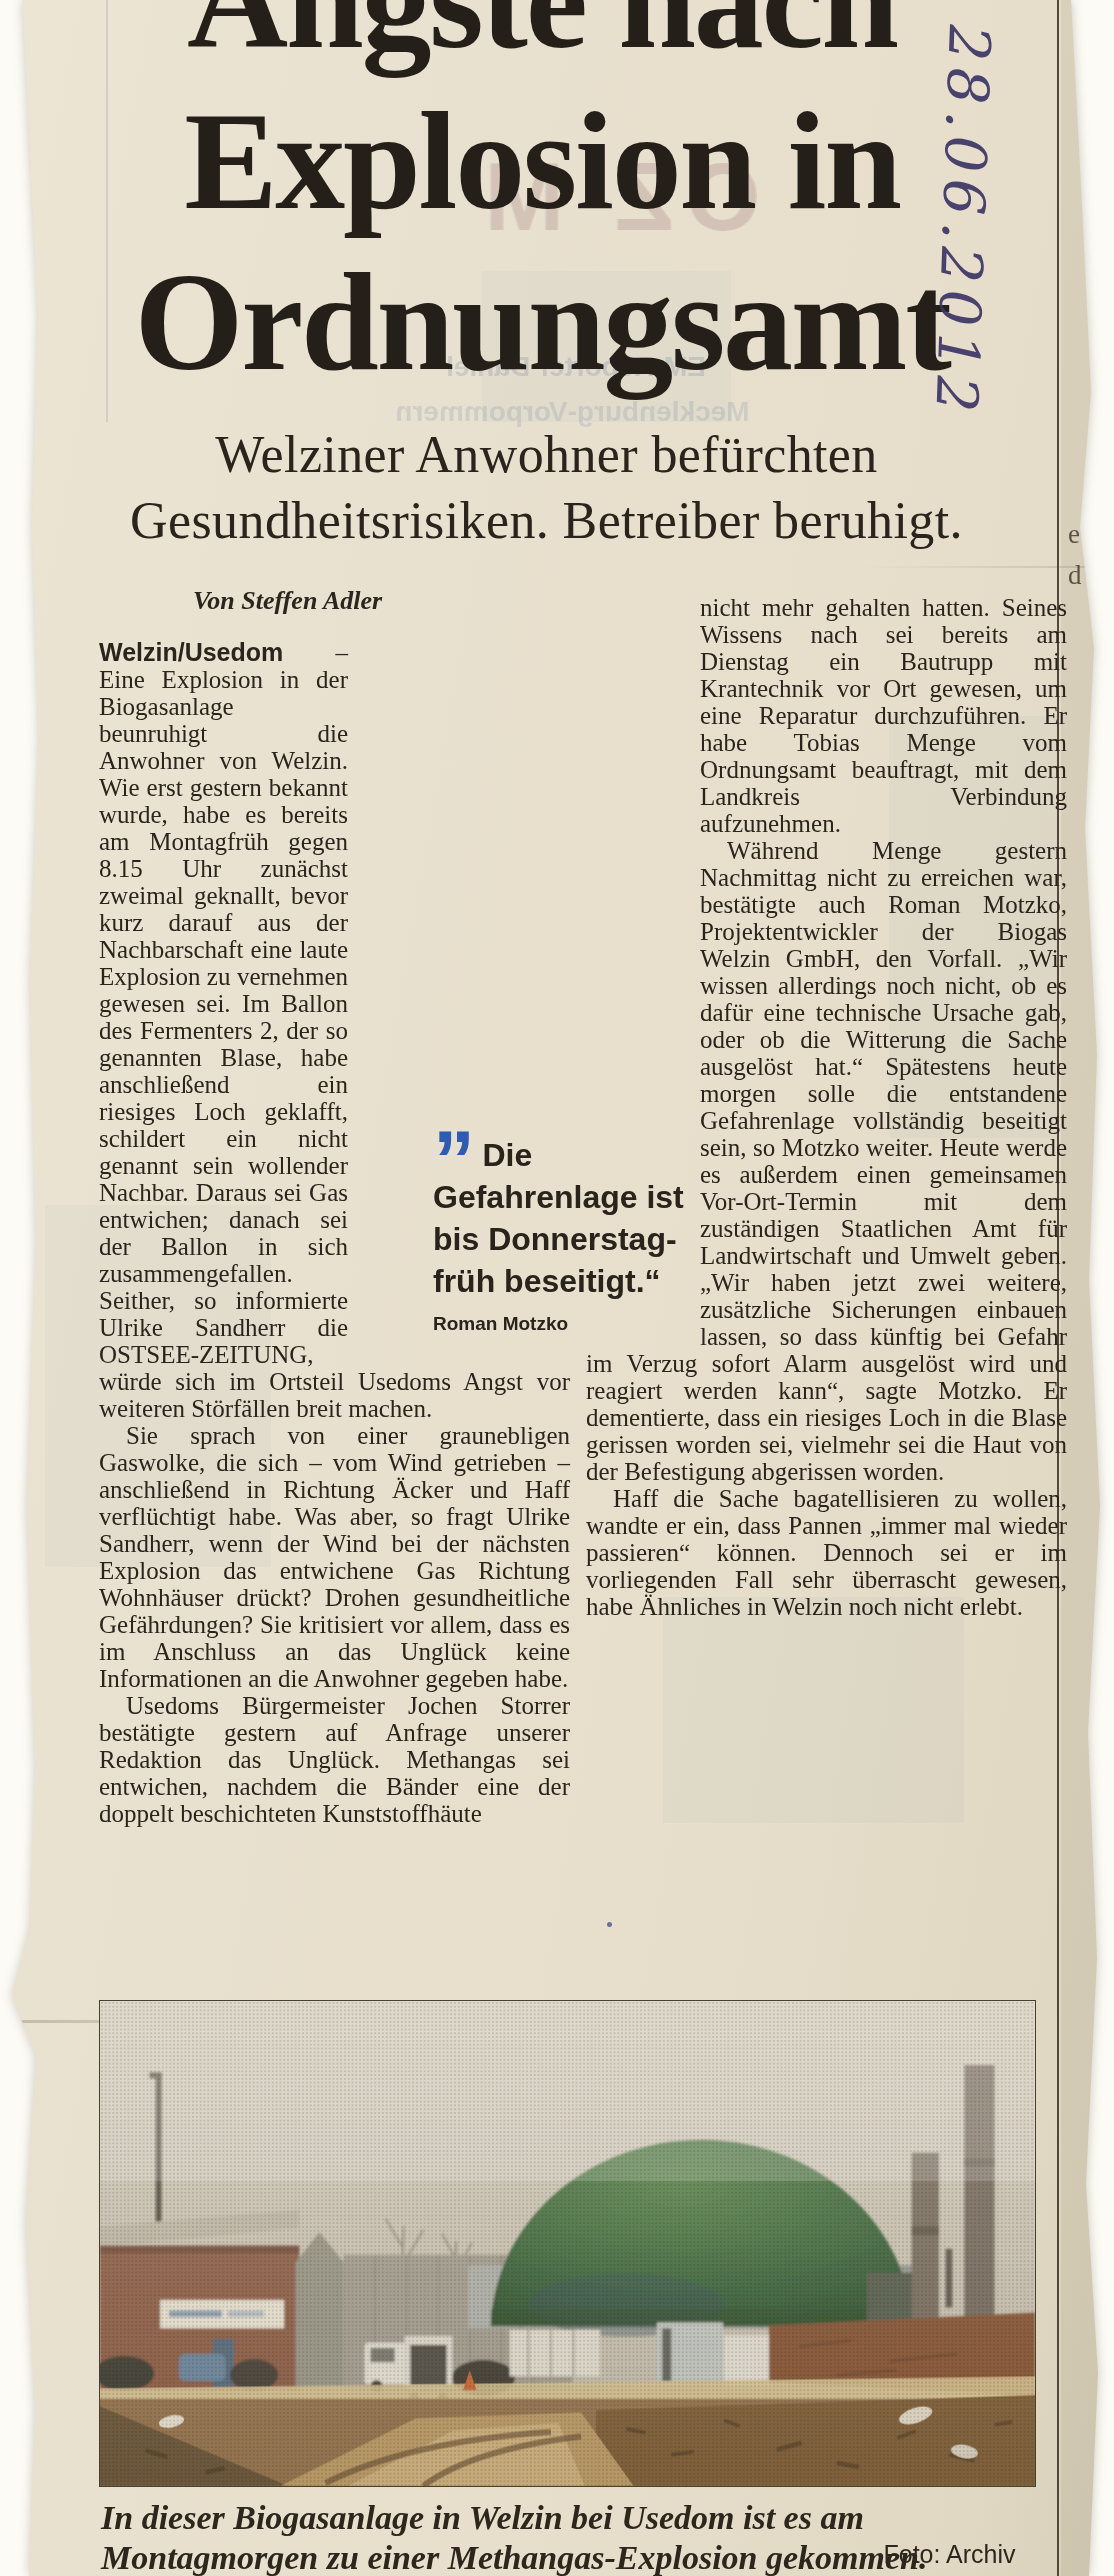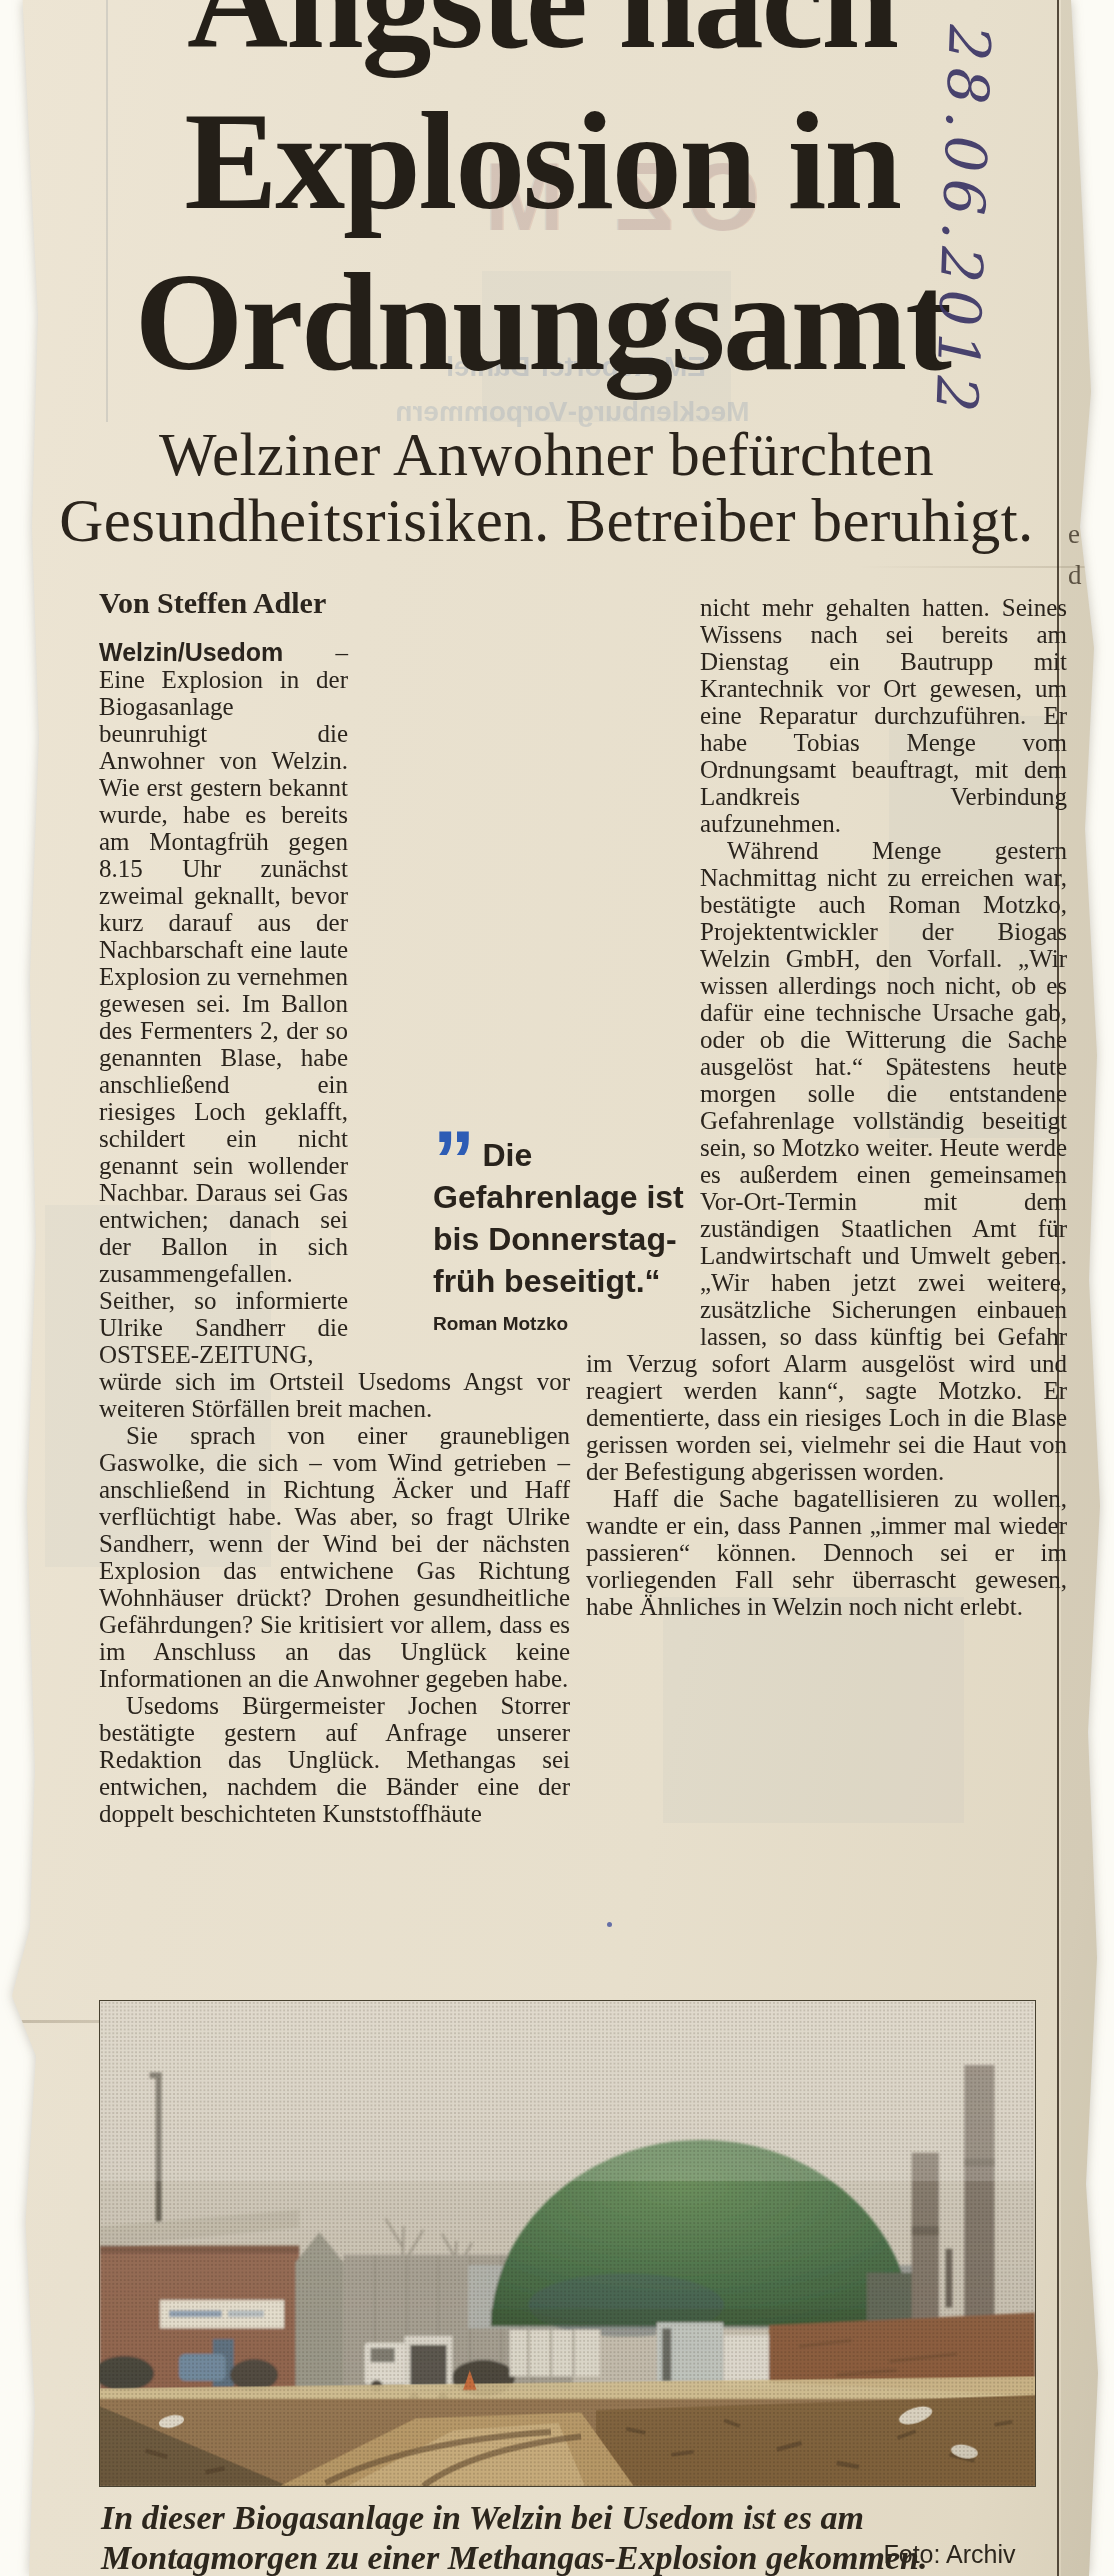--- a/index.html
+++ b/index.html
@@ -38,23 +38,23 @@
   .handwriting, .handwriting-frag {
     position:absolute; font-family:"DejaVu Serif",serif; font-style:italic;
     color:#3b3566; transform-origin:0 0; white-space:nowrap;
   }
   .handwriting { left:1003px; top:25.6px; font-size:57px; letter-spacing:6.8px; transform:rotate(92deg); opacity:.92; }
   .handwriting-frag { left:1061px; top:-21px; font-size:60px; transform:rotate(100deg); opacity:.92; }
   
   .headline { position:absolute; left:45px; top:-81px; width:994px; text-align:center;
     font-weight:bold; font-size:140px; line-height:161px; color:#241f18; letter-spacing:-2.3px; }
   .subhead { position:absolute; left:38px; top:422px; width:1017px; text-align:center;
-    font-size:61px; line-height:66px; color:#2b241c; letter-spacing:0.4px; }
-  .byline { position:absolute; left:99px; top:586px; width:377px; text-align:left;
-    font-weight:bold; font-size:30px; color:#2b251e; }
+    font-size:52px; line-height:66px; color:#2b241c; letter-spacing:0.4px; }
+  .byline { position:absolute; left:99px; top:586px; width:377px; text-align:center;
+    font-style:italic; font-weight:bold; font-size:26px; color:#2b251e; }
   
   .col { position:absolute; font-size:25px; line-height:27px; text-align:justify;
     color:#2a241d; hyphens:auto; -webkit-hyphens:auto; }
   .col p { margin:0; }
   .col p.indent { text-indent:27px; }
   .col-left  { left:99px; top:639px; width:471px; }
   .col-right { left:586px; top:594px; width:481px; }
   .lead { font-family:"Liberation Sans","DejaVu Sans",sans-serif; font-weight:bold; font-size:25px; }
   .cut-right { float:right; width:222px; height:235px; margin-top:473px; }
   .cut-left  { float:left;  width:114px; height:226px; margin-top:517px; }

